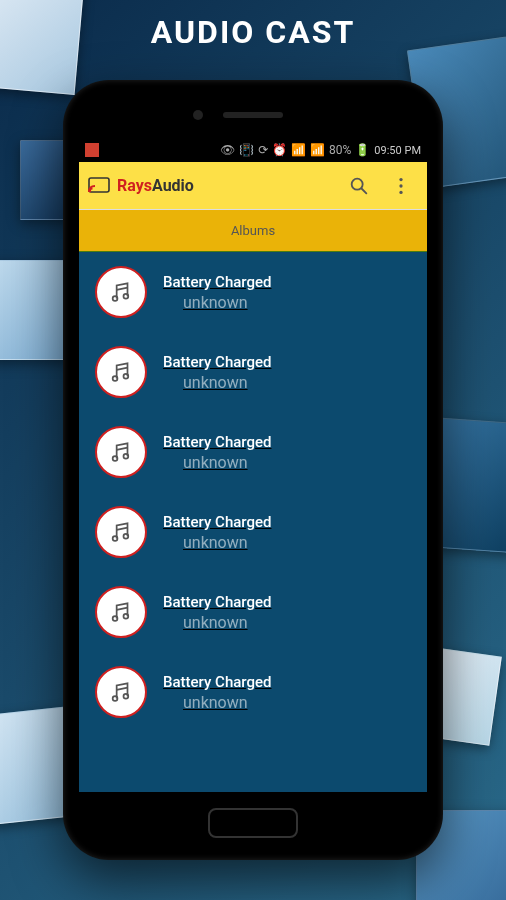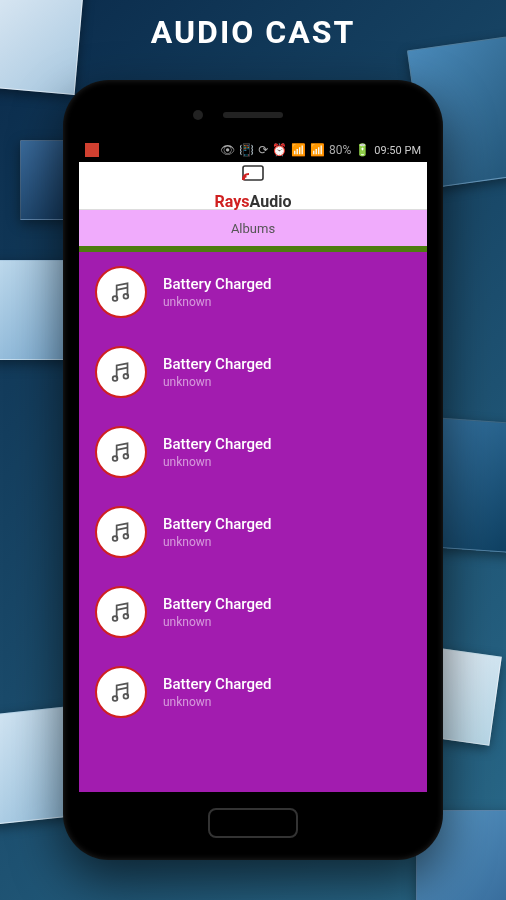--- a/index.html
+++ b/index.html
@@ -117,47 +117,46 @@
   .notif-sq {
     width: 14px;
     height: 14px;
     background: #d04030;
     display: inline-block;
   }
   .status-icon { color: #aaa; font-size: 12px; }
 
   .appbar {
     height: 48px;
-    background: #ffffff;
+    background: #fde047;
     display: flex;
     align-items: center;
     padding: 0 8px;
     gap: 6px;
     border-bottom: 1px solid #ddd;
-    flex-direction: column;
   }
   .cast-icon { width: 24px; height: 24px; flex-shrink: 0; }
   .app-title { display: flex; align-items: baseline; font-weight: bold; font-size: 16px; }
   .app-title .rays { color: #d02020; }
   .app-title .cast { color: #333; }
   .app-spacer { flex: 1; }
   .icon-btn {
     width: 36px;
     height: 36px;
     display: flex;
     align-items: center;
     justify-content: center;
     color: #555;
   }
 
   .tabs {
     height: 42px;
-    background: #f0abfc;
-    display: flex;
-    border-bottom: 6px solid #4d7c0f;
+    background: #eab308;
+    display: flex;
+    border-bottom: 1px solid #4d7c0f;
   }
   .tab {
     flex: 1;
     display: flex;
     align-items: center;
     justify-content: center;
     font-size: 13px;
     color: #555;
     position: relative;
   }
@@ -167,43 +166,44 @@
     position: absolute;
     bottom: 0;
     left: 12px;
     right: 12px;
     height: 3px;
     background: #d02020;
   }
 
   .list {
     flex: 1;
-    background: #a21caf;
+    background: #0c4a6e;
     overflow: hidden;
+    text-decoration: underline;
   }
   .list-item {
     display: flex;
     align-items: center;
     padding: 14px 16px;
     gap: 16px;
   }
   .music-thumb {
     width: 52px;
     height: 52px;
     border-radius: 50%;
     background: #fff;
     border: 2px solid #d02020;
     display: flex;
     align-items: center;
     justify-content: center;
     flex-shrink: 0;
   }
   .item-text { display: flex; flex-direction: column; }
   .item-title { color: #fff; font-size: 15px; font-weight: 500; }
-  .item-sub { color: rgba(255,255,255,0.55); font-size: 12px; margin-top: 2px; }
+  .item-sub { color: rgba(255,255,255,0.55); font-size: 16px; margin-top: 2px; margin-left: 20px; }
 </style>
 </head>
 <body>
 
 <div class="bg-cubes">
   <div class="cube c1"></div>
     <div class="cube c2"></div>
     <div class="cube c3"></div>
   <div class="cube c4"></div>
     <div class="cube c5"></div>

